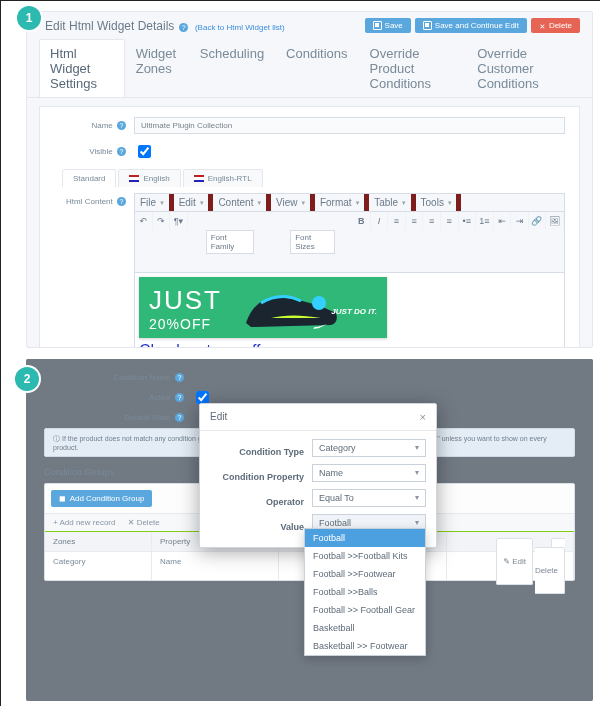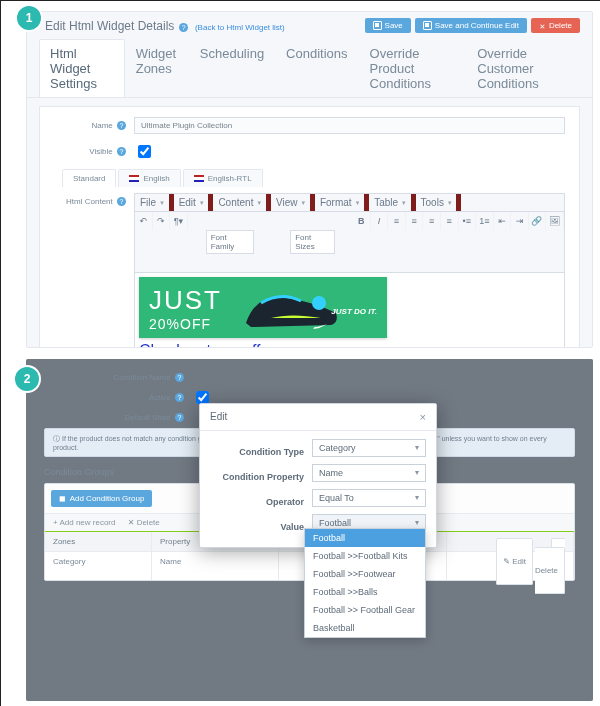--- a/index.html
+++ b/index.html
@@ -268,16 +268,17 @@
           <div class="mlbl">Value</div>
           <div class="msel open">Football</div>
         </div>
       <div class="drop">
         <div class="dopt sel">Football</div>
         <div class="dopt">Football &gt;&gt;Football Kits</div>
         <div class="dopt">Football &gt;&gt;Footwear</div>
         <div class="dopt">Football &gt;&gt;Balls</div>
         <div class="dopt">Football &gt;&gt; Football Gear</div>
         <div class="dopt">Basketball</div>
+        <div class="dopt">Basketball &gt;&gt; Footwear</div>
       </div>
     </div>
   </div>
 </div>
 
 </body></html>

